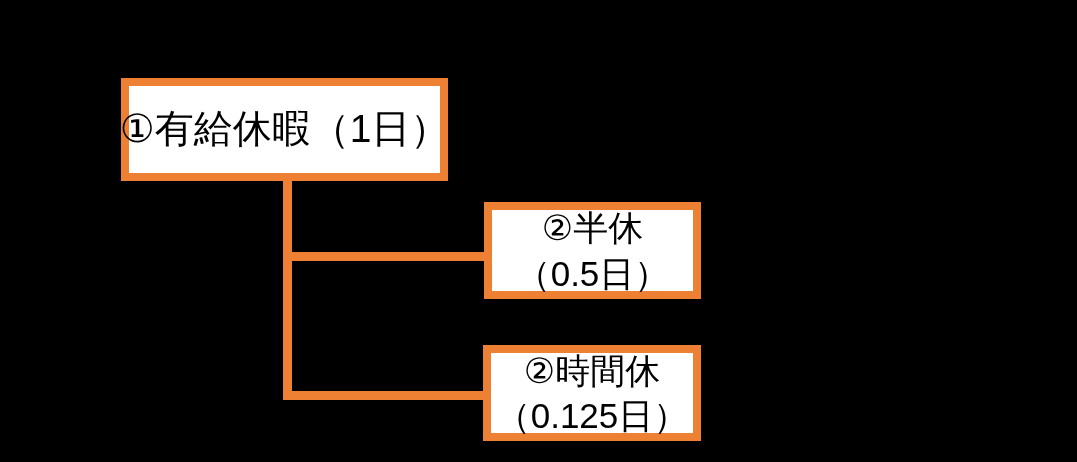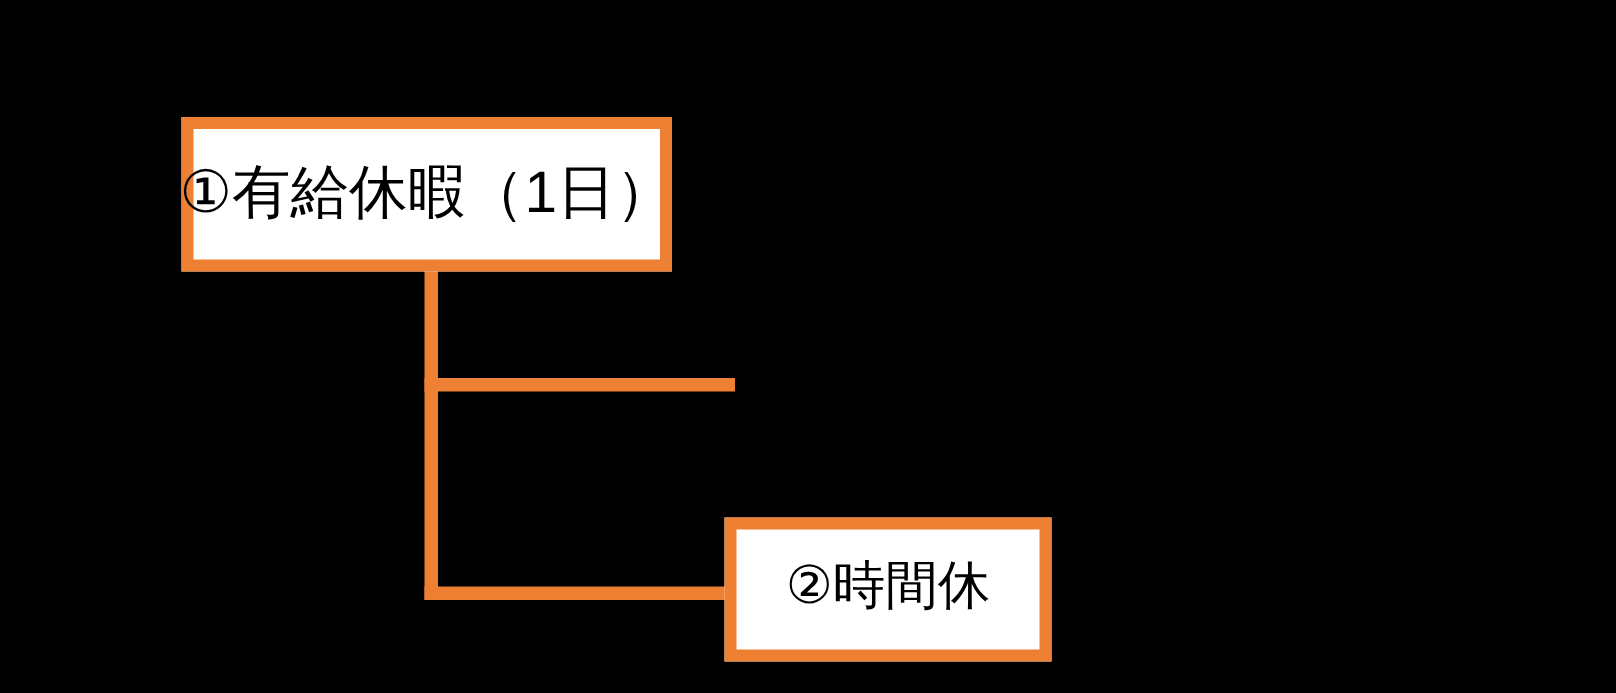--- a/index.html
+++ b/index.html
@@ -95,18 +95,23 @@
 <div id="canvas">
 
   <div class="conn conn-trunk"></div>
   <div class="conn conn-branch-top"></div>
   <div class="conn conn-branch-bottom"></div>
 
   <div class="node node-root">
     <span class="line line-1">①有給休暇（1日）</span>
   </div>
 
+  <div class="node node-half">
+    <span class="line line-1">②半休</span>
+    <span class="line line-2">（0.5日）</span>
+  </div>
 
   <div class="node node-hourly">
     <span class="line line-1">②時間休</span>
+    <span class="line line-2">（0.125日）</span>
   </div>
 
 </div>
 
 </body></html>

